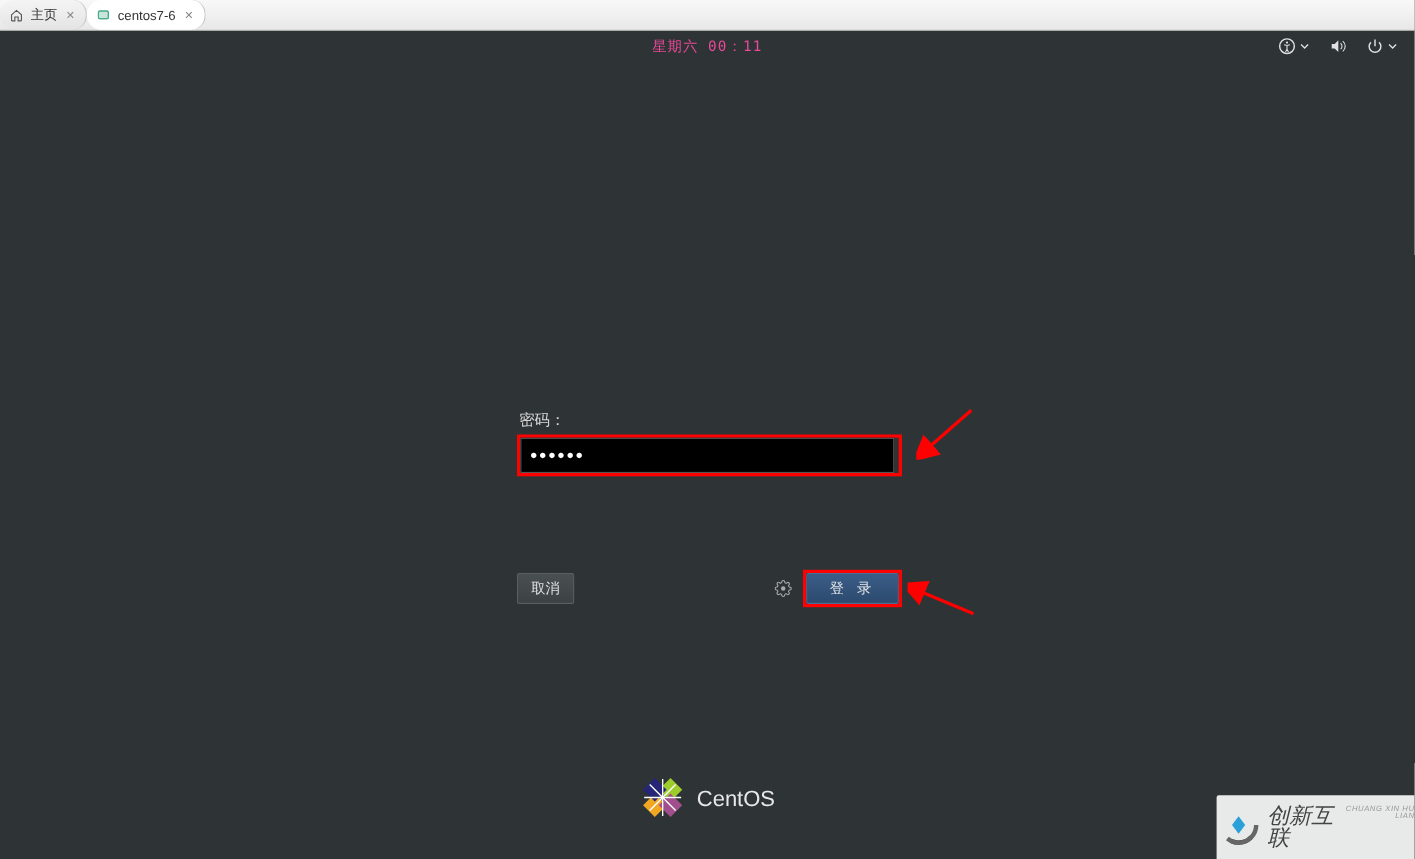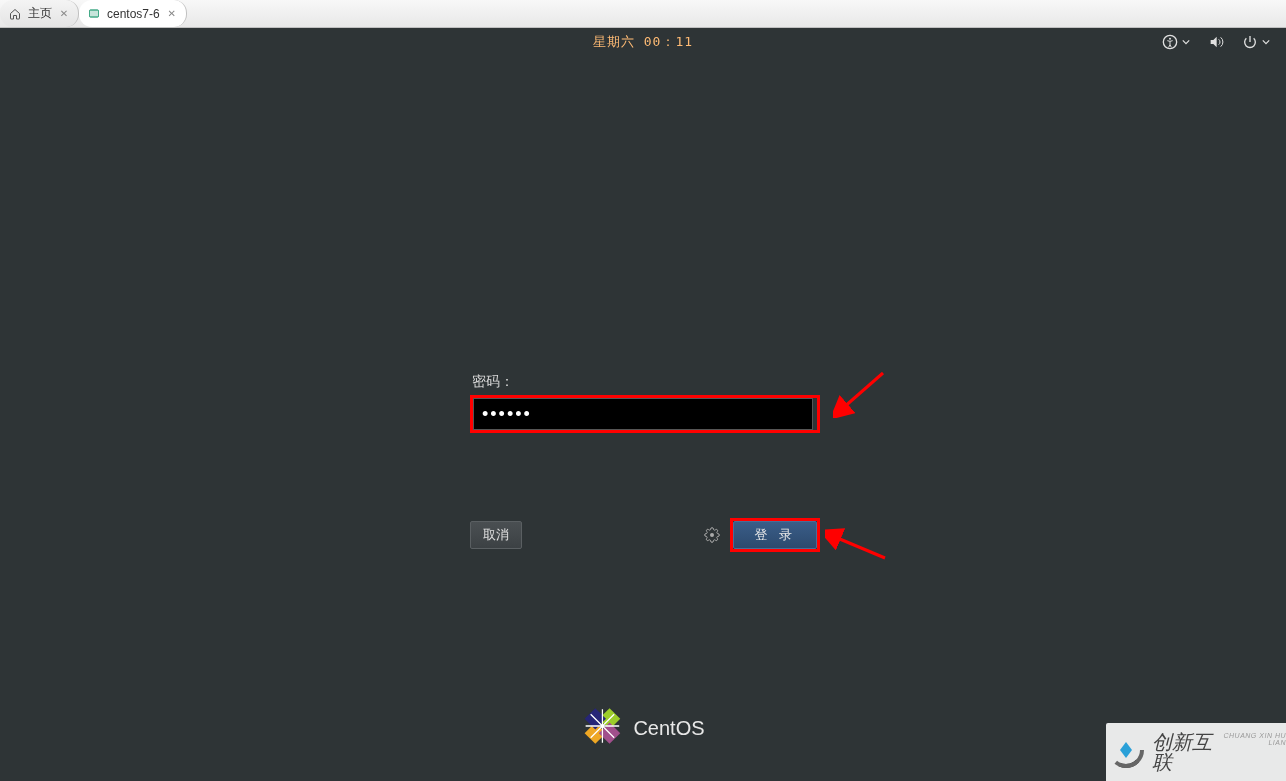--- a/index.html
+++ b/index.html
@@ -68,21 +68,21 @@
     
     .top-bar {
       position: absolute;
       top: 0;
       left: 0;
       right: 0;
       height: 28px;
       display: flex;
       align-items: center;
       justify-content: center;
-      color: #fdba74;
+      color: #ec4899;
       font-size: 13px;
     }
     .top-bar-center {
       font-family: "Microsoft YaHei", monospace;
       letter-spacing: 1px;
     }
     .top-bar-right {
       position: absolute;
       right: 16px;
       display: flex;

